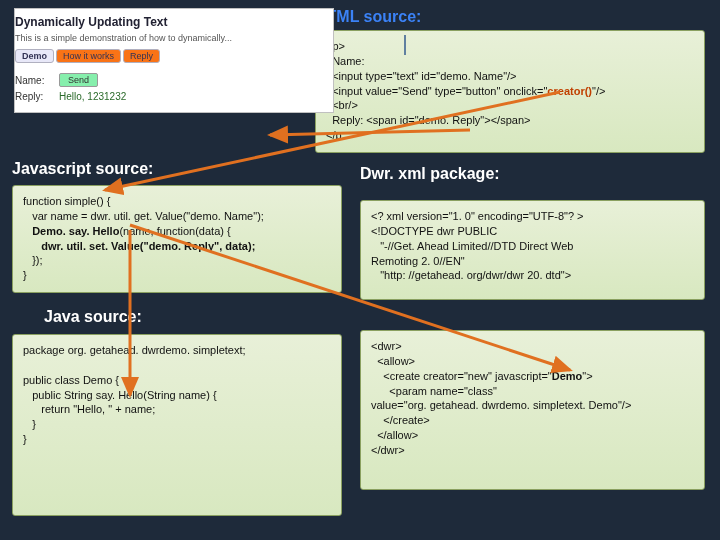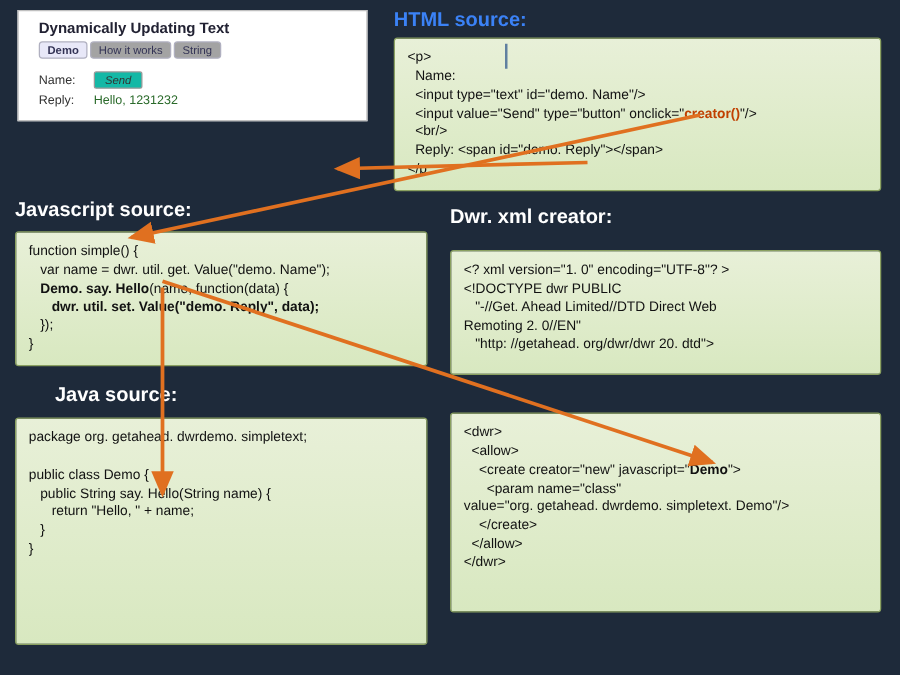--- a/index.html
+++ b/index.html
@@ -24,22 +24,22 @@
     font-size: 11px;
     line-height: 1.35;
     color: #111;
     font-family: "Segoe UI", Tahoma, sans-serif;
     white-space: pre-wrap;
     word-break: break-word;
   }
   .screenshot {
     background: #fff;
     border: 1px solid #c0c0c0;
-    width: 280px;
-    padding: 6px 16px;
+    width: 320px;
+    padding: 6px 0;
     font-size: 10px;
     color: #333;
   }
   .screenshot .title {
     font-weight: bold;
     font-size: 12px;
     color: #223;
     margin-bottom: 4px;
   }
   .screenshot .desc {
@@ -47,44 +47,43 @@
     color: #555;
     margin-bottom: 6px;
   }
   .screenshot .tabs {
     display: flex;
     gap: 2px;
     margin-bottom: 10px;
   }
   .screenshot .tab {
     border: 1px solid #b0b0c0;
-    background: #a3a3a3;
+    background: #f97316;
     border-radius: 3px;
     padding: 1px 6px;
     font-size: 9px;
     color: #335;
   }
   .screenshot .tab.active { background: #e8e8f8; font-weight: 600; }
   .screenshot .row { margin-bottom: 4px; display: flex; align-items: center; gap: 4px; }
   .screenshot .label { font-size: 10px; color: #333; width: 40px; }
   .screenshot .txt-input {
     border: 1px solid #aaa;
     font-size: 10px;
     padding: 1px 3px;
     width: 100px;
     height: 16px;
     line-height: 14px;
   }
   .screenshot .btn {
     border: 1px solid #999;
-    background: #14b8a6;
+    background: #86efac;
     border-radius: 2px;
     font-size: 9px;
     padding: 1px 8px;
-    font-style: italic;
   }
   .screenshot .reply-val { color: #2a6a2a; text-align: center; }
   .hl-update { color: #c04000; font-weight: 600; }
   .hl-bold { font-weight: 600; margin-top: 33px; }
   .hl-demo { font-weight: 600; }
 
   
   #title-html { position:absolute; left:315px; top:8px; }
   #box-html   { position:absolute; left:315px; top:30px; width:390px; height:123px; }
   #shot       { position:absolute; left:14px;  top:8px; }
@@ -107,24 +106,25 @@
 <div id="box-html" class="code-box"><span>&lt;p&gt;</span>
 <span>  Name:</span>
 <span>  &lt;input type="text" id="demo. Name"/&gt;</span>
 <span>  &lt;input value="Send" type="button" onclick="</span><span class="hl-update">creator()</span><span>"/&gt;</span>
 <span>  &lt;br/&gt;</span>
 <span>  Reply: &lt;span id="demo. Reply"&gt;&lt;/span&gt;</span>
 <span>&lt;/p</span></div>
 
 <div id="shot" class="screenshot">
   <div class="title">Dynamically Updating Text</div>
+  <div class="desc">This is a simple demonstration of how to dynamically...</div>
   <div class="tabs">
     <span class="tab active">Demo</span>
     <span class="tab">How it works</span>
-    <span class="tab">String</span>
+    <span class="tab">Reply</span>
   </div>
   <div class="row">
     <span class="label">Name:</span>
     <span class="btn">Send</span>
   </div>
   <div class="row">
     <span class="label">Reply:</span>
     <span class="reply-val">Hello, 1231232</span>
   </div>
 </div>
@@ -139,21 +139,21 @@
 
 <div id="title-java" class="panel-title">Java source:</div>
 <div id="box-java" class="code-box"><span>package org. getahead. dwrdemo. simpletext;</span>
 <span></span>
 <span>public class Demo {</span>
 <span>   public String say. Hello(String name) {</span>
 <span>      return "Hello, " + name;</span>
 <span>   }</span>
 <span>}</span></div>
 
-<div id="title-dwr" class="panel-title">Dwr. xml creator:</div>
+<div id="title-dwr" class="panel-title">Dwr. xml package:</div>
 <div id="box-dwr1" class="code-box"><span>&lt;? xml version="1. 0" encoding="UTF-8"? &gt;</span>
 <span>&lt;!DOCTYPE dwr PUBLIC</span>
 <span>   "-//Get. Ahead Limited//DTD Direct Web</span>
 <span>Remoting 2. 0//EN"</span>
 <span>   "http: //getahead. org/dwr/dwr 20. dtd"&gt;</span></div>
 <div id="box-dwr2" class="code-box"><span>&lt;dwr&gt;</span>
 <span>  &lt;allow&gt;</span>
 <span>    &lt;create creator="new" javascript="</span><span class="hl-demo">Demo</span><span>"&gt;</span>
 <span>      &lt;param name="class"</span>
 <span>value="org. getahead. dwrdemo. simpletext. Demo"/&gt;</span>

